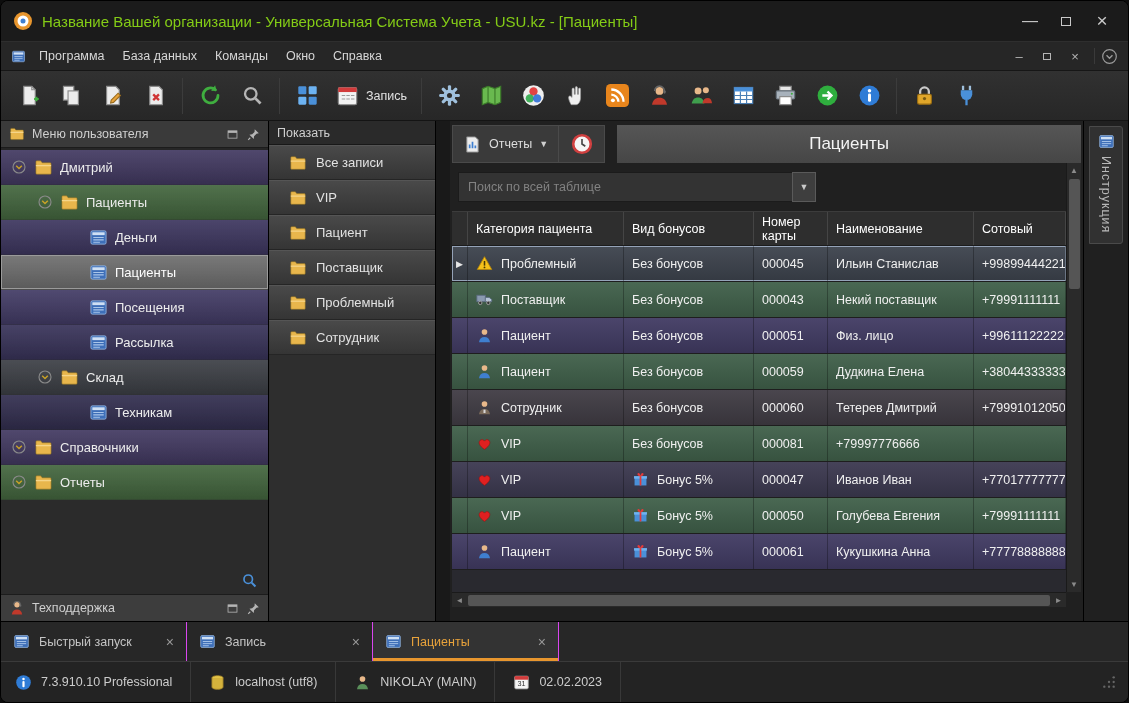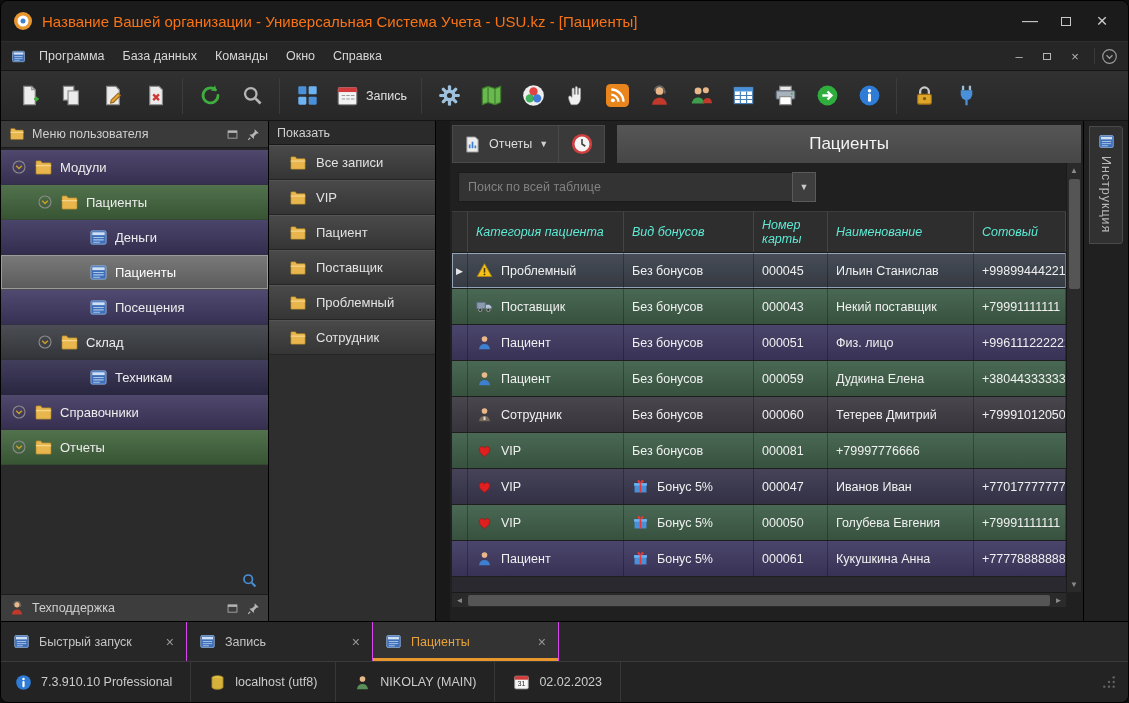--- a/index.html
+++ b/index.html
@@ -2,21 +2,21 @@
 <html><head>
 <meta charset="utf-8">
 <style>
   html,body{margin:0;padding:0;background:#0d0d0d;}
   *{box-sizing:border-box;}
   body{width:1129px;height:703px;font-family:"Liberation Sans","DejaVu Sans",sans-serif;}
   .window{width:1129px;height:703px;background:#1f1f1f;border:1px solid #000;border-radius:8px;overflow:hidden;display:flex;flex-direction:column;}
 
   
   .titlebar{height:40px;background:#1b1b1b;display:flex;align-items:center;padding:0 8px 0 12px;flex:0 0 auto;}
-  .title-text{color:#f97316;font-size:15px;margin-left:9px;flex:1;white-space:nowrap;overflow:hidden;}
+  .title-text{color:#84cc16;font-size:15px;margin-left:9px;flex:1;white-space:nowrap;overflow:hidden;}
   .tc{width:36px;height:26px;display:flex;align-items:center;justify-content:center;color:#c9c9c9;font-size:16px;cursor:pointer;}
   .maxbox{width:10px;height:9px;border:1.5px solid #c9c9c9;display:inline-block;}
 
   
   .menubar{height:30px;background:#262626;border-top:1px solid #2e2e2e;border-bottom:1px solid #161616;display:flex;align-items:center;padding:4px 10px;flex:0 0 auto;}
   #menu-items{display:flex;align-items:center;}
   .menu-item{color:#d6d6d6;font-size:12.5px;padding:4px 9px;cursor:default;}
   .menubar-right{margin-left:auto;display:flex;align-items:center;gap:2px;color:#b5b5b5;}
   .mc{width:26px;height:20px;display:flex;align-items:center;justify-content:center;font-size:13px;cursor:pointer;}
   .mbox{width:8px;height:7px;border:1px solid #b5b5b5;display:inline-block;}
@@ -61,21 +61,21 @@
 
   .main-body{flex:1;display:flex;min-height:0;}
   .main-col{flex:1;min-width:0;display:flex;flex-direction:column;}
   .search-row{height:30px;margin:9px 4px 9px 6px;display:flex;width:358px;flex:0 0 auto;}
   .search-input{flex:1;background:#333;border:1px solid #1b1b1b;border-right:none;color:#d8d8d8;font-size:12.5px;padding:0 9px;outline:none;font-family:inherit;}
   .search-input::placeholder{color:#828282;}
   .search-drop{width:24px;background:#3e3e3e;border:1px solid #5a5a5a;color:#c9c9c9;font-size:9px;display:flex;align-items:center;justify-content:center;cursor:pointer;}
 
   .thead,.trow{display:grid;grid-template-columns:16px 156px 130px 74px 146px 1fr;}
   .thead{flex:0 0 auto;background:#2e2e2e;border-top:1px solid #3c3c3c;border-bottom:1px solid #1c1c1c;}
-  .hcell{height:40px;display:flex;align-items:center;padding:0 8px;color:#5eead4;font-size:12.5px;border-right:1px solid #454545;cursor:pointer;font-style:italic;}
+  .hcell{height:33px;display:flex;align-items:center;padding:0 8px;color:#ffffff;font-size:12.5px;border-right:1px solid #454545;cursor:pointer;}
   .hcell.g{padding:0;cursor:default;}
   .trow{border-bottom:1px solid #1e1e1e;background-image:linear-gradient(rgba(255,255,255,.05),rgba(0,0,0,.14));cursor:pointer;}
   .trow.sel{box-shadow:inset 0 0 0 1px #95a3b8;}
   .cell{height:35px;display:flex;align-items:center;gap:8px;padding:0 8px;color:#f0f0f0;font-size:12.5px;border-right:1px solid rgba(0,0,0,.28);overflow:hidden;white-space:nowrap;}
   .cell.g{padding:0 2px;justify-content:center;}
   .ptr{font-size:9px;color:#e8e8e8;}
   .tfiller{flex:1;background:#29292f;}
 
   
   .vscroll{width:15px;flex:0 0 auto;background:#2a2a2a;border-left:1px solid #1a1a1a;display:flex;flex-direction:column;align-items:center;cursor:pointer;}
@@ -389,21 +389,21 @@
                 <circle cx="10" cy="10" r="7.5" fill="none" stroke="#8a8a8a" stroke-width="1.4"></circle>
                 <path d="M6.5 8.5L10 12l3.5-3.5" fill="none" stroke="#c9a227" stroke-width="1.8"></path>
               </svg>
             </span>
             <span class="ic" style="width:19px;height:19px">
               <svg viewBox="0 0 20 20">
                 <path d="M2 5.5V4a1 1 0 0 1 1-1h4l1.6 2H17a1 1 0 0 1 1 1v10a1 1 0 0 1-1 1H3a1 1 0 0 1-1-1z" fill="#e8b64c" stroke="#8a6d1f" stroke-width=".6"></path>
                 <path d="M2 8h16" stroke="#f6d588" stroke-width="1.4"></path>
               </svg>
             </span>
-            <span>Модули</span>
+            <span>Дмитрий</span>
           </div>
           <div class="tree-row" style="background-color:#44673f;padding-left:36px">
             <span class="ic" style="width:16px;height:16px">
               <svg viewBox="0 0 20 20">
                 <circle cx="10" cy="10" r="7.5" fill="none" stroke="#8a8a8a" stroke-width="1.4"></circle>
                 <path d="M6.5 8.5L10 12l3.5-3.5" fill="none" stroke="#c9a227" stroke-width="1.8"></path>
               </svg>
             </span>
             <span class="ic" style="width:19px;height:19px">
               <svg viewBox="0 0 20 20">
@@ -435,20 +435,30 @@
           </div>
           <div class="tree-row" style="background-color:#433c66;padding-left:88px">
             <span class="ic" style="width:19px;height:19px">
               <svg viewBox="0 0 20 20">
                 <rect x="2" y="3" width="16" height="14" rx="1.5" fill="#3e6fb8" stroke="#9fc0e8" stroke-width=".8"></rect>
                 <rect x="3.5" y="4.5" width="13" height="3" fill="#cfe0f4"></rect>
                 <path d="M4.5 10h11M4.5 12.5h11M4.5 15h7" stroke="#a9c6ea" stroke-width="1.1"></path>
               </svg>
             </span>
             <span>Посещения</span>
+          </div>
+          <div class="tree-row" style="background-color:#39345a;padding-left:88px">
+            <span class="ic" style="width:19px;height:19px">
+              <svg viewBox="0 0 20 20">
+                <rect x="2" y="3" width="16" height="14" rx="1.5" fill="#3e6fb8" stroke="#9fc0e8" stroke-width=".8"></rect>
+                <rect x="3.5" y="4.5" width="13" height="3" fill="#cfe0f4"></rect>
+                <path d="M4.5 10h11M4.5 12.5h11M4.5 15h7" stroke="#a9c6ea" stroke-width="1.1"></path>
+              </svg>
+            </span>
+            <span>Рассылка</span>
           </div>
           <div class="tree-row" style="background-color:#3d4046;padding-left:36px">
             <span class="ic" style="width:16px;height:16px">
               <svg viewBox="0 0 20 20">
                 <circle cx="10" cy="10" r="7.5" fill="none" stroke="#8a8a8a" stroke-width="1.4"></circle>
                 <path d="M6.5 8.5L10 12l3.5-3.5" fill="none" stroke="#c9a227" stroke-width="1.8"></path>
               </svg>
             </span>
             <span class="ic" style="width:19px;height:19px">
               <svg viewBox="0 0 20 20">

